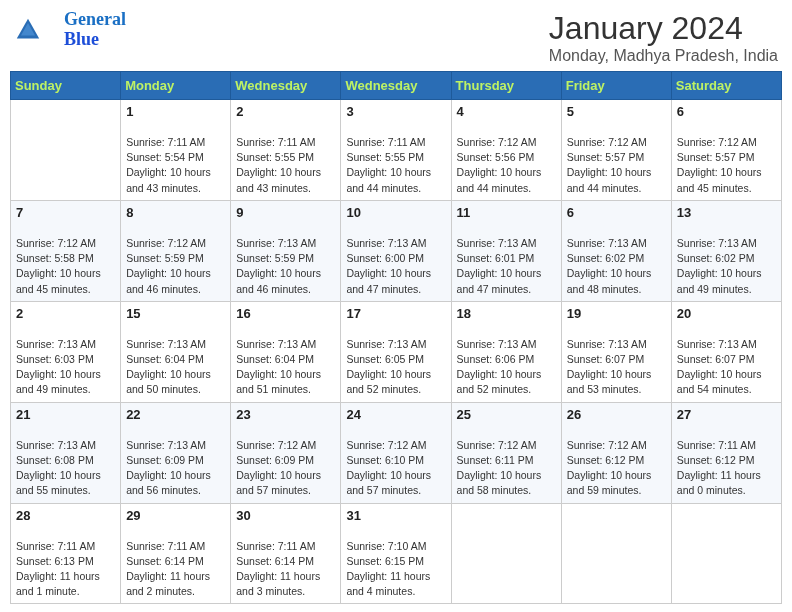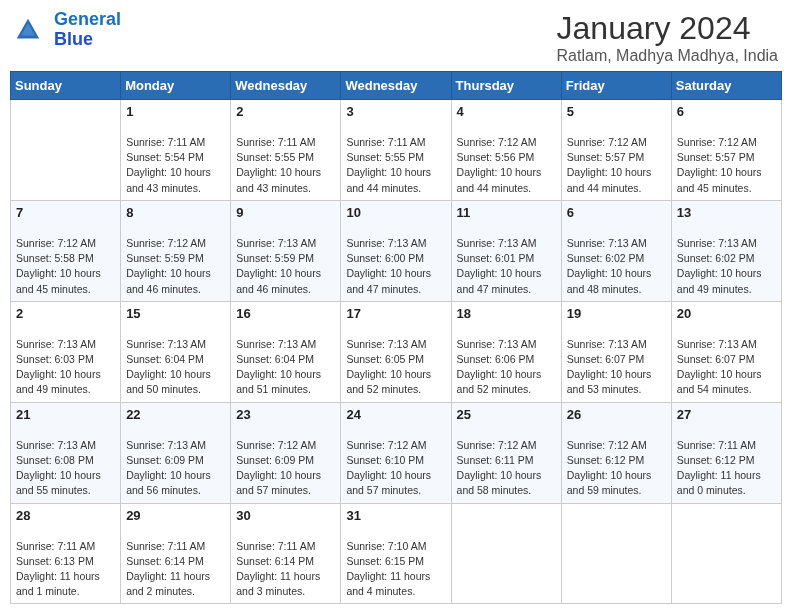--- a/index.html
+++ b/index.html
@@ -13,21 +13,22 @@
     .header {
       display: flex;
       justify-content: space-between;
       align-items: flex-start;
       margin-bottom: 6px;
       padding: 0 4px;
     }
     .logo {
       display: flex;
       align-items: center;
-      gap: 12px;
+      gap: 22px;
+      font-family: Liberation Serif, serif;
     }
     .logo-text {
       font-size: 18px;
       font-weight: bold;
       color: #333;
       line-height: 1.1;
     }
     .logo-text span {
       color: #1a6fc4;
     }
@@ -47,21 +48,21 @@
       font-size: 16px;
       color: #555;
     }
     .calendar {
       width: 100%;
       border-collapse: collapse;
       border: 1px solid #ccc;
     }
     .calendar th {
       background: #2a6db5;
-      color: #ffffff;
+      color: #bef264;
       font-size: 13px;
       font-weight: bold;
       padding: 6px 4px;
       text-align: left;
       border: 1px solid #1e5a9a;
     }
     .calendar td {
       vertical-align: top;
       border: 1px solid #ccc;
       padding: 4px 5px;
@@ -103,21 +104,21 @@
       <polygon points="20,4 36,32 4,32" fill="#2a6db5"></polygon>
       <polygon points="20,10 30,28 10,28" fill="#5599dd" opacity="0.6"></polygon>
     </svg>
     <div class="logo-text">
       <div><span>General</span></div>
       <div><span style="color:#1d4ed8">Blue</span></div>
     </div>
   </div>
   <div class="title-block">
     <div class="title-main">January 2024</div>
-    <div class="title-sub">Ratlam, Madhya Madhya, India</div>
+    <div class="title-sub">Monday, Madhya Pradesh, India</div>
   </div>
 </div>
 
 <table class="calendar">
   <thead>
     <tr>
     <th>Sunday</th>
         <th>Monday</th>
         <th>Wednesday</th>
         <th>Wednesday</th>

